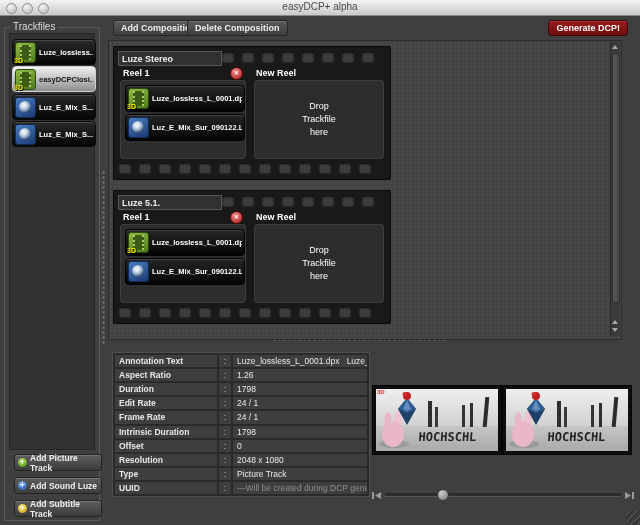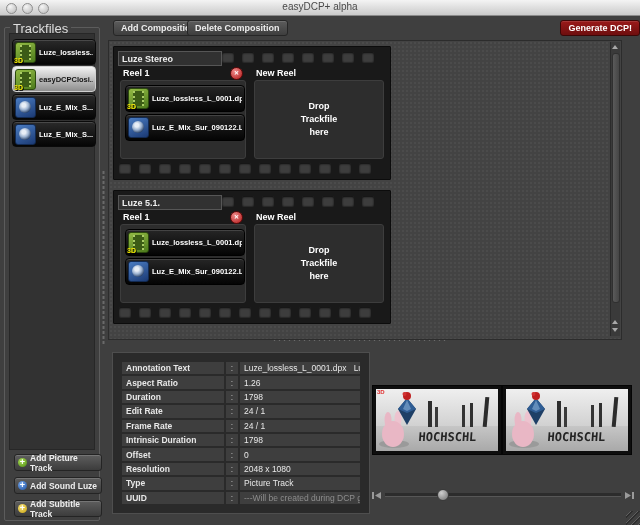--- a/index.html
+++ b/index.html
@@ -12,27 +12,27 @@
     font-size:10px;color:#4a4a4a;}
   .lights{position:absolute;left:6px;top:3px;display:flex;gap:5px;}
   .light{width:9px;height:9px;border-radius:50%;border:1px solid #8e8e8e;
     background:radial-gradient(circle at 35% 30%,#f5f5f5,#b8b8b8);}
   
   .btn{display:inline-block;background:linear-gradient(#5c5c5c,#3e3e3e);
     border:1px solid #262626;border-radius:3px;color:#eee;font-size:9px;font-weight:bold;
     padding:2px 7px;line-height:10px;box-shadow:inset 0 1px 0 rgba(255,255,255,.12);}
   #btn-add-comp{position:absolute;left:113px;top:20px;}
   #btn-del-comp{position:absolute;left:187px;top:20px;}
-  #btn-generate{position:absolute;right:0;top:20px;
+  #btn-generate{position:absolute;right:12px;top:20px;
     background:linear-gradient(#9a1a1a,#6e0e0e);border-color:#3c0707;color:#fff;}
   
   .groupbox{position:absolute;left:4px;top:27px;width:94px;height:492px;
     border:1px solid #5c5c5c;border-radius:2px;}
   .legend{position:absolute;top:-7px;left:5px;background:#3f3f3f;padding:0 3px;
-    font-size:13px;color:#ddd;}
+    font-size:10px;color:#ddd;}
   .tf-list{position:absolute;left:4px;top:5px;width:84px;height:415px;
     background:#323232;border:1px solid #272727;}
   .tf-item{position:absolute;left:2px;width:78px;height:24px;border-radius:4px;
     background:linear-gradient(#2a2a2a,#050505);border:1px solid #0a0a0a;
     box-shadow:inset 0 1px 0 rgba(255,255,255,.15);display:flex;align-items:center;gap:3px;padding:0 2px;}
   .tf-item.sel{background:linear-gradient(#f2f2f2,#8e8e8e);border-color:#cfcfcf;}
   .tf-item .lbl{font-size:7.5px;font-weight:bold;color:#fff;white-space:nowrap;overflow:hidden;}
   .tf-item.sel .lbl{color:#151515;}
   
   .icon-pic{position:relative;flex:0 0 auto;width:19px;height:19px;border-radius:3px;
@@ -79,32 +79,32 @@
     background:radial-gradient(circle at 35% 30%,#f08a8a,#b01818);border:1px solid #5e0a0a;
     color:#fff;font-size:6px;line-height:11px;text-align:center;font-weight:bold;}
   .reel-panel{position:absolute;left:6px;top:33px;width:124px;height:77px;background:#2d2d2d;
     border:1px solid #3d3d3d;border-radius:3px;}
   .chip{position:absolute;left:4px;width:114px;height:25px;border-radius:4px;
     background:linear-gradient(#262626,#040404);border:1px solid #000;
     box-shadow:inset 0 1px 0 rgba(255,255,255,.14);display:flex;align-items:center;gap:3px;padding:0 2px;}
   .chip .lbl{font-size:7.5px;font-weight:bold;color:#fff;white-space:nowrap;overflow:hidden;}
   .drop-panel{position:absolute;left:140px;top:33px;width:128px;height:77px;background:#2d2d2d;
     border:1px solid #3d3d3d;border-radius:3px;display:flex;align-items:center;justify-content:center;}
-  .drop-hint{font-size:9px;font-weight:bold;color:#fff;text-align:center;white-space:pre-line;line-height:1.45;}
+  .drop-hint{font-size:9px;font-weight:normal;color:#fff;text-align:center;white-space:pre-line;line-height:1.45;}
   
   .vscroll{position:absolute;right:1px;top:1px;width:9px;height:294px;background:#3a3a3a;border-left:1px solid #2b2b2b;}
   .vthumb{position:absolute;left:1px;top:11px;width:6px;height:248px;border-radius:3px;
     background:linear-gradient(90deg,#5a5a5a,#454545);border:1px solid #303030;}
   .arr{position:absolute;left:1px;width:0;height:0;border-left:3.5px solid transparent;border-right:3.5px solid transparent;}
   .arr.up{border-bottom:4px solid #a8a8a8;}
   .arr.down{border-top:4px solid #a8a8a8;}
   
-  .proptable{position:absolute;left:112px;top:352px;width:258px;height:162px;
+  .proptable{position:absolute;left:112px;top:352px;width:258px;height:145px;
     background:#2a2a2a;border:1px solid #4e4e4e;
-    display:grid;grid-template-columns:102px 12px 1fr;grid-auto-rows:1fr;gap:2px;padding:9px;box-sizing:border-box;}
+    display:grid;grid-template-columns:102px 12px 1fr;grid-auto-rows:1fr;gap:2px;padding:2px;box-sizing:border-box;}
   .pcell{background:#3e3e3e;font-size:8.5px;color:#e8e8e8;display:flex;align-items:center;
     padding:0 4px;overflow:hidden;white-space:nowrap;}
   .pcell.plabel{font-weight:bold;}
   .pcell.psep{justify-content:center;padding:0;color:#bbb;}
   .pcell.muted{color:#8d8d8d;}
   
   .thumb{position:absolute;top:385px;width:130px;height:70px;background:#0e0e0e;
     border:1px solid #050505;box-sizing:border-box;padding:3px;}
   #thumb-left{left:372px;} #thumb-right{left:502px;}
   .thumb svg{display:block;width:122px;height:62px;}

